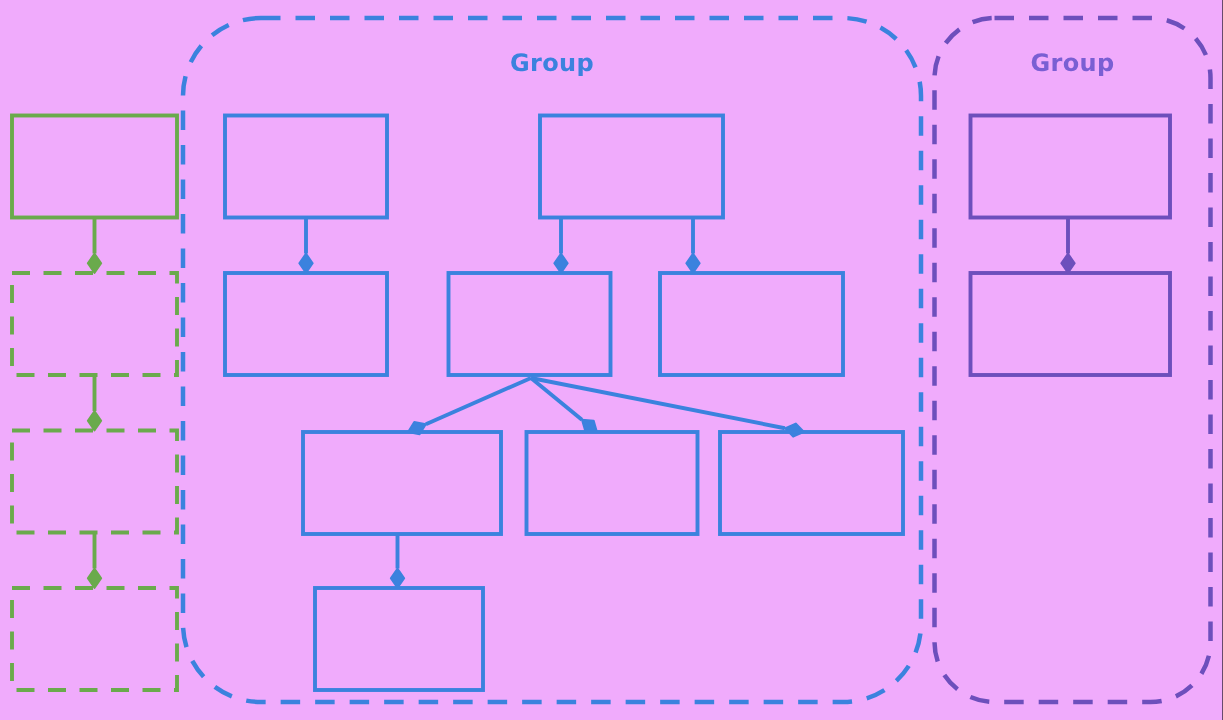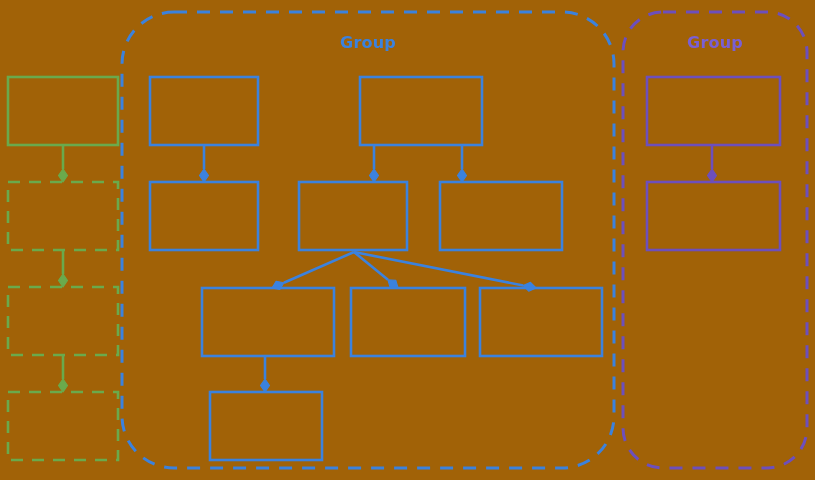--- a/index.html
+++ b/index.html
@@ -28,21 +28,21 @@
     font-size: 16px;
     font-weight: bold;
     text-anchor: middle;
     dominant-baseline: middle;
     letter-spacing: 0.2px;
   }
 </style>
 </head>
 <body>
 
-<div id="stage" style="width: 815px; height: 480px; background: #a16207;">
+<div id="stage" style="width: 815px; height: 480px; background: #f0abfc;">
   <svg id="diagram-svg" viewBox="0 0 815 480" xmlns="http://www.w3.org/2000/svg">
     <g id="layer-groups">
         <rect x="122" y="12" width="492" height="456" rx="52" ry="52" fill="none" stroke="#3b82de" stroke-width="3" stroke-dasharray="13 10" stroke-linecap="butt"></rect>
         <rect x="623" y="12" width="184" height="456" rx="40" ry="40" fill="none" stroke="#6d4fbc" stroke-width="3" stroke-dasharray="13 10" stroke-linecap="butt"></rect>
       </g>
     <g id="layer-edges">
         <line x1="63" y1="145" x2="63" y2="169" stroke="#6aaa4c" stroke-width="2.6" stroke-linecap="butt"></line>
         <polygon points="63,182 58.5,175.5 63,169 67.5,175.5" fill="#6aaa4c" stroke="#6aaa4c" stroke-width="1.2" stroke-linejoin="round"></polygon>
         <line x1="63" y1="250" x2="63" y2="274" stroke="#6aaa4c" stroke-width="2.6" stroke-linecap="butt"></line>
         <polygon points="63,287 58.5,280.5 63,274 67.5,280.5" fill="#6aaa4c" stroke="#6aaa4c" stroke-width="1.2" stroke-linejoin="round"></polygon>

